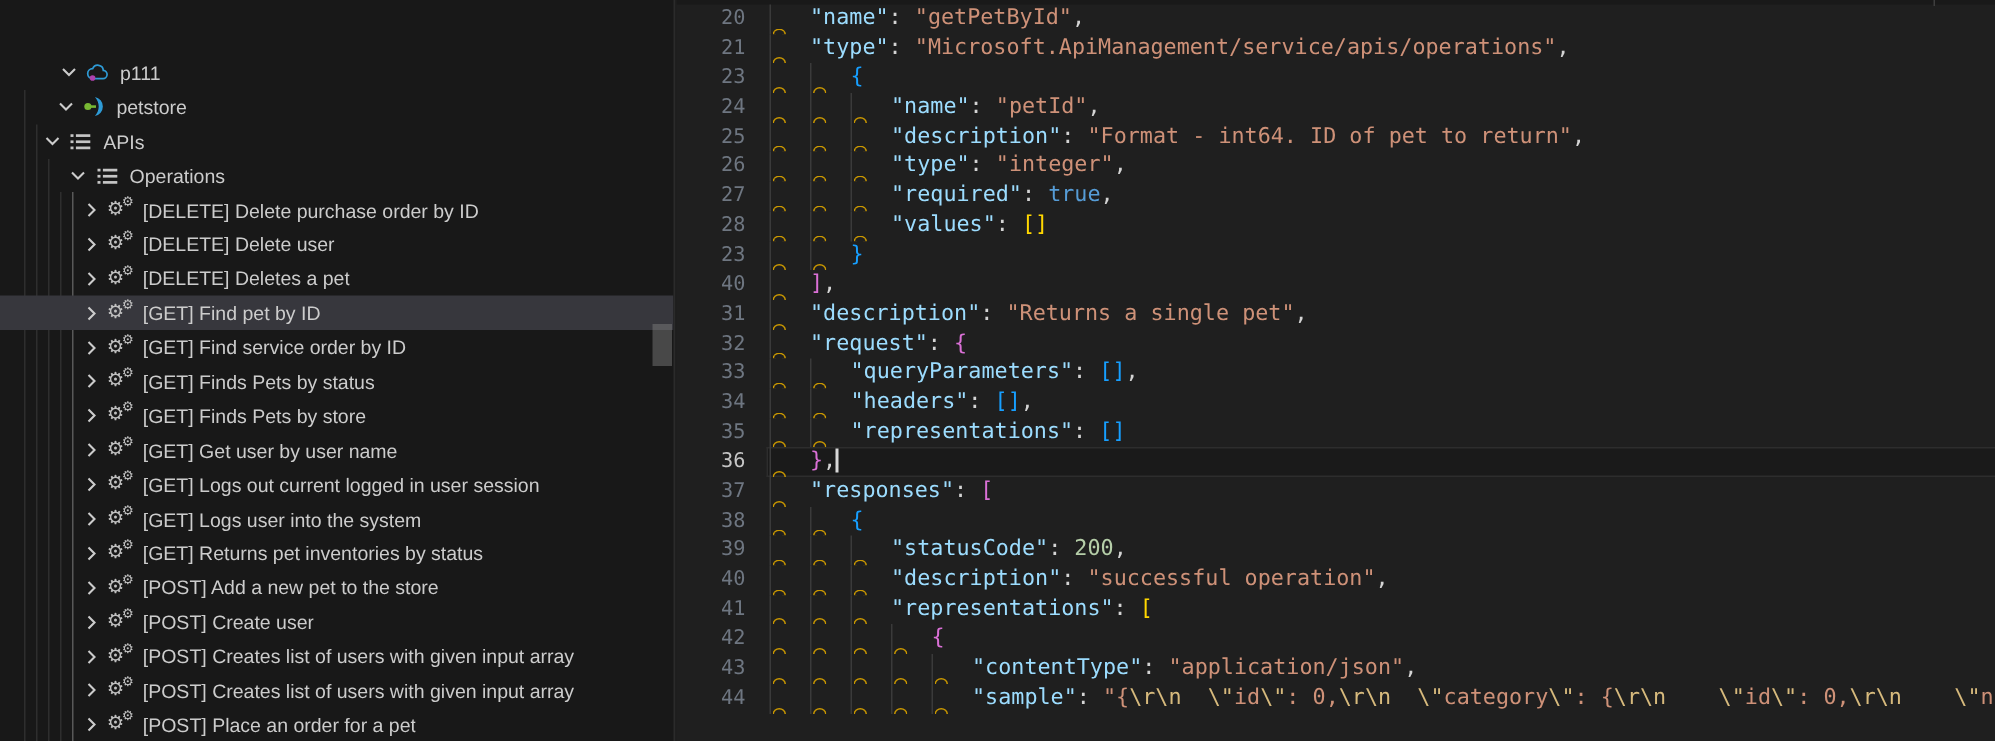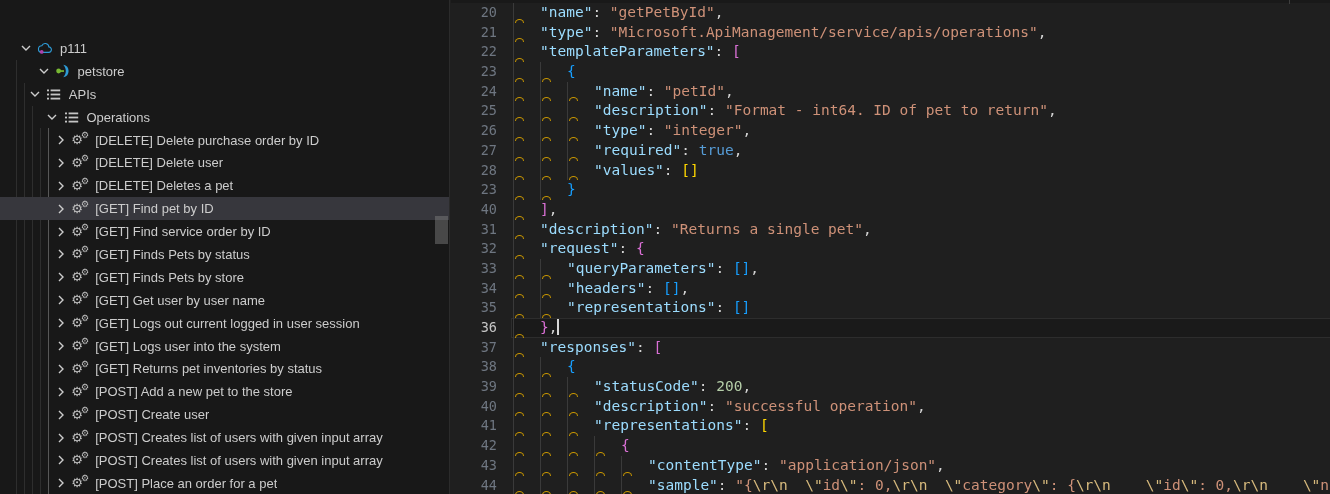--- a/index.html
+++ b/index.html
@@ -50,21 +50,21 @@
 </head>
 <body>
 
 <div id="sidebar">
   <div id="tree">
       <div class="guide" style="left: 16px; top: 23px; bottom: 0px;"></div>
       <div class="guide" style="left: 24px; top: 46px; bottom: 0px;"></div>
       <div class="guide" style="left: 32px; top: 69px; bottom: 0px;"></div>
       <div class="guide" style="left: 40px; top: 91px; bottom: 0px;"></div>
       <div class="guide active" style="left: 48px; top: 91px; bottom: 0px;"></div>
-      <div class="trow" style="padding-left: 18px;">
+      <div class="trow" style="padding-left: 18px; margin-left: 20px;">
         <span class="twisty">
           <svg width="16" height="16" viewBox="0 0 16 16">
             <path d="M4 6 L8 10 L12 6" fill="none" stroke="#cccccc" stroke-width="1.4"></path>
           </svg>
         </span>
         <span class="ticon">
           <svg width="17" height="15" viewBox="0 0 17 15">
             <path d="M5 11.6h7.2a2.9 2.9 0 0 0 .4-5.8A3.9 3.9 0 0 0 5.1 4.6 3 3 0 0 0 5 11.6z" fill="none" stroke="#2e9bd6" stroke-width="1.2"></path>
             <circle cx="5" cy="11.2" r="2" fill="#ad42ad"></circle>
           </svg>
@@ -322,21 +322,20 @@
   <div id="tree-scrollbar"></div>
 </div>
 
 <div id="editor">
   <div id="edge-strip">
       <div id="edge-tick"></div>
     </div>
   <div id="code">
       <div class="crow"><span class="iguide" style="left: 62px;"></span><span class="squig" style="left: 64px;"></span><span class="lnum">20</span><span class="ctext" style="left: 89px;"><span class="t-key">"name"</span><span class="t-pun">: </span><span class="t-str">"getPetById"</span><span class="t-pun">,</span></span></div>
       <div class="crow"><span class="iguide" style="left: 62px;"></span><span class="squig" style="left: 64px;"></span><span class="lnum">21</span><span class="ctext" style="left: 89px;"><span class="t-key">"type"</span><span class="t-pun">: </span><span class="t-str">"Microsoft.ApiManagement/service/apis/operations"</span><span class="t-pun">,</span></span></div>
-      <div class="crow"><span class="iguide" style="left: 62px;"></span><span class="squig" style="left: 64px;"></span><span class="lnum">22</span><span class="ctext" style="left: 89px;"><span class="t-key">"templateParameters"</span><span class="t-pun">: </span><span class="t-b2">[</span></span></div>
       <div class="crow"><span class="iguide" style="left: 62px;"></span><span class="squig" style="left: 64px;"></span><span class="iguide" style="left: 89px;"></span><span class="squig" style="left: 91px;"></span><span class="lnum">23</span><span class="ctext" style="left: 116px;"><span class="t-b3">{</span></span></div>
       <div class="crow"><span class="iguide" style="left: 62px;"></span><span class="squig" style="left: 64px;"></span><span class="iguide" style="left: 89px;"></span><span class="squig" style="left: 91px;"></span><span class="iguide" style="left: 116px;"></span><span class="squig" style="left: 118px;"></span><span class="lnum">24</span><span class="ctext" style="left: 143px;"><span class="t-key">"name"</span><span class="t-pun">: </span><span class="t-str">"petId"</span><span class="t-pun">,</span></span></div>
       <div class="crow"><span class="iguide" style="left: 62px;"></span><span class="squig" style="left: 64px;"></span><span class="iguide" style="left: 89px;"></span><span class="squig" style="left: 91px;"></span><span class="iguide" style="left: 116px;"></span><span class="squig" style="left: 118px;"></span><span class="lnum">25</span><span class="ctext" style="left: 143px;"><span class="t-key">"description"</span><span class="t-pun">: </span><span class="t-str">"Format - int64. ID of pet to return"</span><span class="t-pun">,</span></span></div>
       <div class="crow"><span class="iguide" style="left: 62px;"></span><span class="squig" style="left: 64px;"></span><span class="iguide" style="left: 89px;"></span><span class="squig" style="left: 91px;"></span><span class="iguide" style="left: 116px;"></span><span class="squig" style="left: 118px;"></span><span class="lnum">26</span><span class="ctext" style="left: 143px;"><span class="t-key">"type"</span><span class="t-pun">: </span><span class="t-str">"integer"</span><span class="t-pun">,</span></span></div>
       <div class="crow"><span class="iguide" style="left: 62px;"></span><span class="squig" style="left: 64px;"></span><span class="iguide" style="left: 89px;"></span><span class="squig" style="left: 91px;"></span><span class="iguide" style="left: 116px;"></span><span class="squig" style="left: 118px;"></span><span class="lnum">27</span><span class="ctext" style="left: 143px;"><span class="t-key">"required"</span><span class="t-pun">: </span><span class="t-bool">true</span><span class="t-pun">,</span></span></div>
       <div class="crow"><span class="iguide" style="left: 62px;"></span><span class="squig" style="left: 64px;"></span><span class="iguide" style="left: 89px;"></span><span class="squig" style="left: 91px;"></span><span class="iguide" style="left: 116px;"></span><span class="squig" style="left: 118px;"></span><span class="lnum">28</span><span class="ctext" style="left: 143px;"><span class="t-key">"values"</span><span class="t-pun">: </span><span class="t-b1">[]</span></span></div>
       <div class="crow"><span class="iguide" style="left: 62px;"></span><span class="squig" style="left: 64px;"></span><span class="iguide" style="left: 89px;"></span><span class="squig" style="left: 91px;"></span><span class="lnum">23</span><span class="ctext" style="left: 116px;"><span class="t-b3">}</span></span></div>
       <div class="crow"><span class="iguide" style="left: 62px;"></span><span class="squig" style="left: 64px;"></span><span class="lnum">40</span><span class="ctext" style="left: 89px;"><span class="t-b2">]</span><span class="t-pun">,</span></span></div>
       <div class="crow"><span class="iguide" style="left: 62px;"></span><span class="squig" style="left: 64px;"></span><span class="lnum">31</span><span class="ctext" style="left: 89px;"><span class="t-key">"description"</span><span class="t-pun">: </span><span class="t-str">"Returns a single pet"</span><span class="t-pun">,</span></span></div>
       <div class="crow"><span class="iguide" style="left: 62px;"></span><span class="squig" style="left: 64px;"></span><span class="lnum">32</span><span class="ctext" style="left: 89px;"><span class="t-key">"request"</span><span class="t-pun">: </span><span class="t-b2">{</span></span></div>

